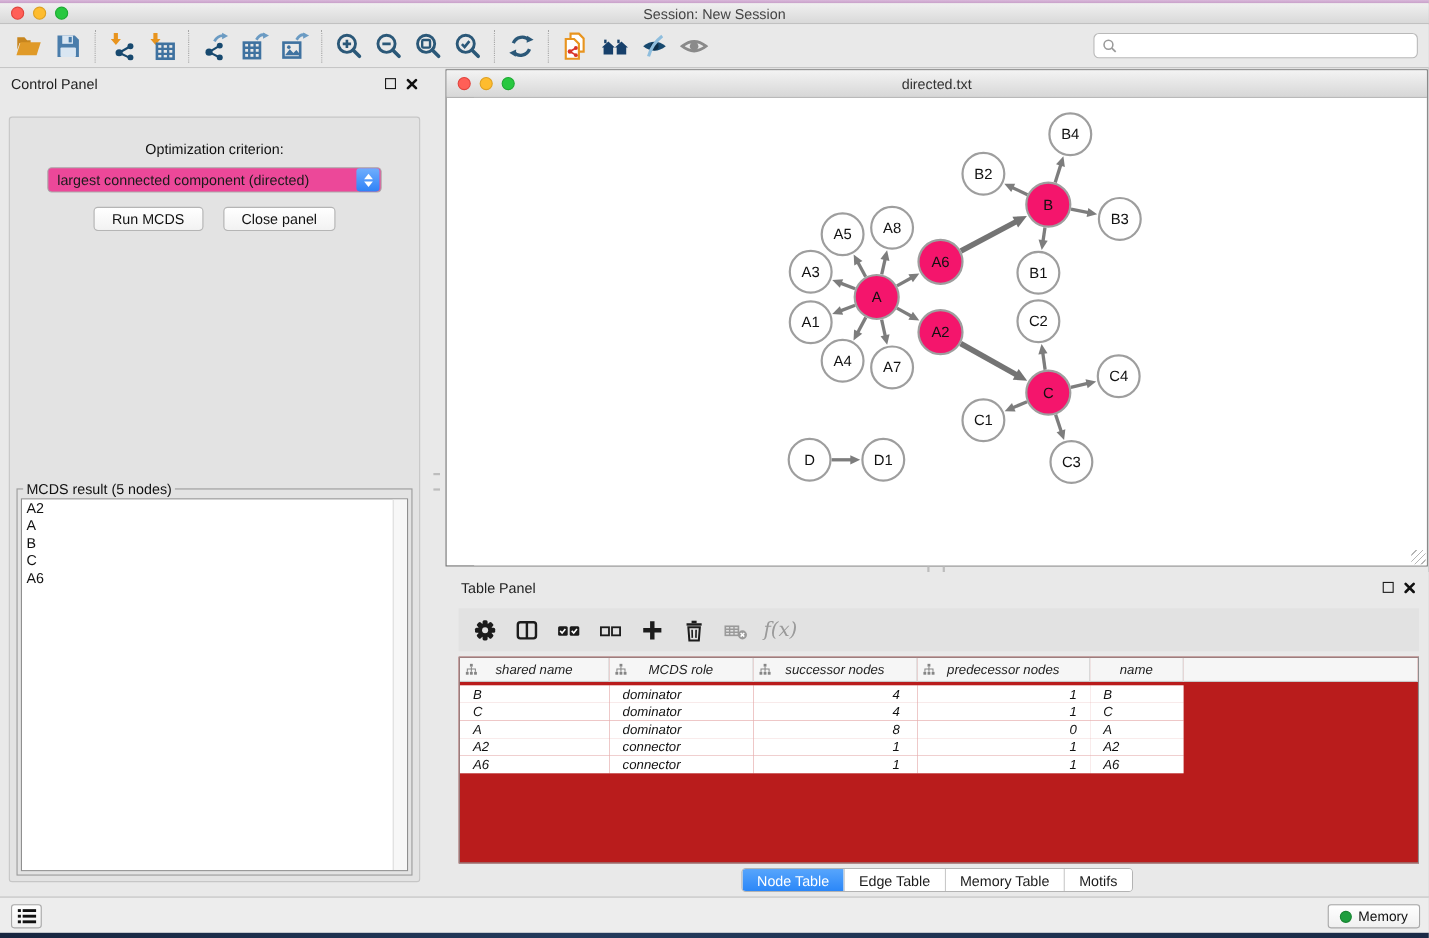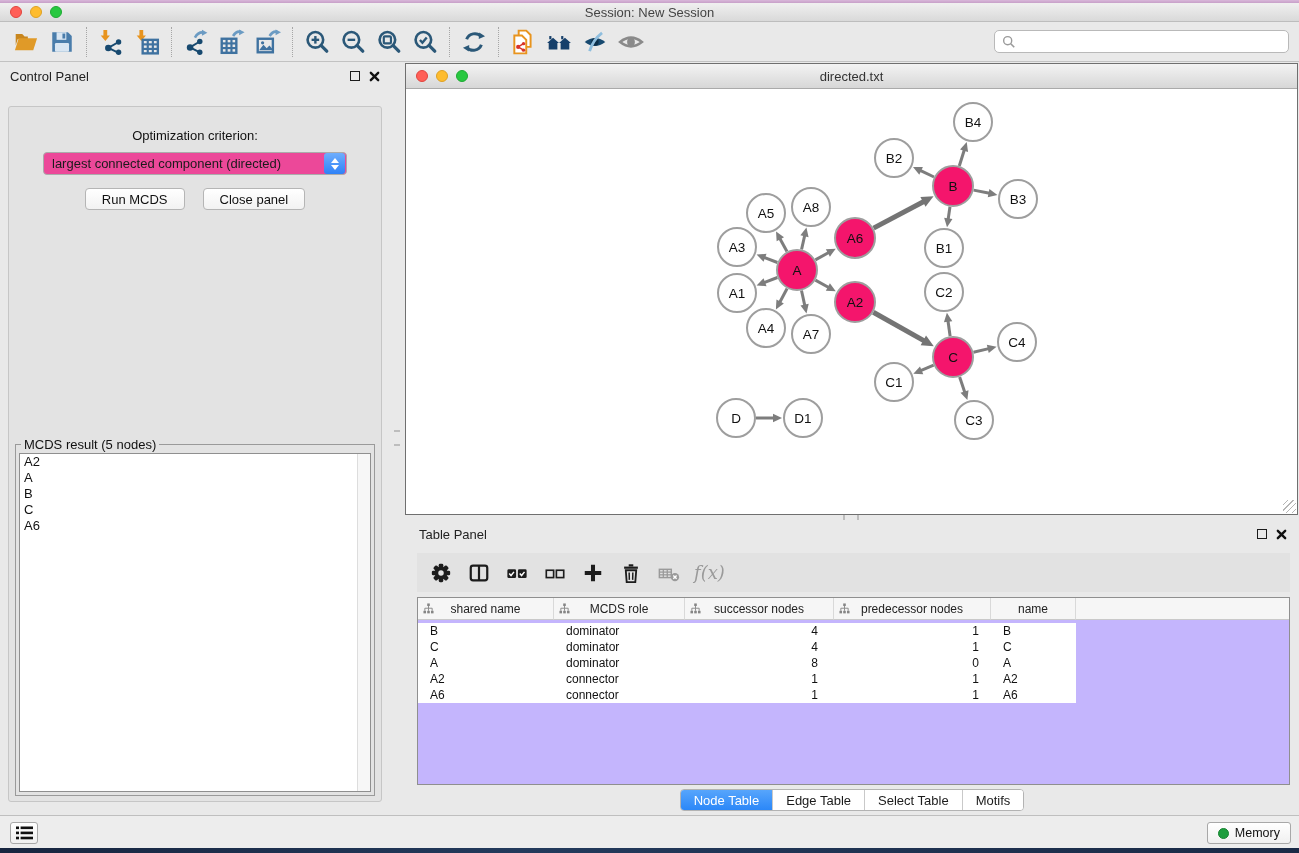--- a/index.html
+++ b/index.html
@@ -89,22 +89,22 @@
   .grip { position:absolute; right:1px; bottom:1px; width:13px; height:13px;
     background:repeating-linear-gradient(135deg, transparent 0 3px, #b5b5b5 3px 4px); }
   
   #table-panel { position:absolute; left:405px; top:520px; width:894px; height:295px; background:#e9e9e9; }
   #tp-toolbar { position:absolute; left:12px; right:9px; top:33px; height:39px; background:#e2e2e2;
     display:flex; align-items:center; gap:4px; padding-left:7px; }
   .tpi { width:34px; height:32px; display:flex; align-items:center; justify-content:center; }
   .tpi svg { width:22px; height:22px; }
   .fx-label { font-family:"DejaVu Serif", serif; font-style:italic; font-size:18px; color:#9a9a9a;
     margin-left:4px; }
-  #tp-table { position:absolute; left:12px; right:9px; top:77px; bottom:30px; background:#c4b5fd;
-    border:1px solid #8f8f8f; overflow:hidden; }
+  #tp-table { position:absolute; left:12px; right:9px; top:77px; bottom:30px; background:#b91c1c;
+    border:1px solid #8f8f8f; overflow:hidden;font-style:italic; }
   .tgrid { display:grid; grid-template-columns:136px 131px 149px 157px 85px 1fr; }
   .th { position:relative; height:22px; font-size:12px; color:#222; background:#f6f6f6;
     border-bottom:1px solid #c9c9c9; border-right:1px solid #d9d9d9;
     display:flex; align-items:center; justify-content:center; }
   .th:last-child { border-right:none; }
   .th .hicon { position:absolute; left:5px; top:5px; }
   .td { height:16px; font-size:12px; color:#111; display:flex; align-items:center; background:#fff; }
   .tr:first-child .td { margin-top:3px; }
   .al { justify-content:flex-start; padding-left:12px; }
   .ar3 { justify-content:flex-end; padding-right:16px; }
@@ -609,21 +609,21 @@
             <div class="td ar4">1</div>
             <div class="td al">A6</div>
             <div></div>
           </div>
         </div>
     </div>
     <div id="tp-tabs-row">
       <span class="seg" id="tp-tabs">
           <span class="seg-btn selected">Node Table</span>
           <span class="seg-btn">Edge Table</span>
-          <span class="seg-btn">Select Table</span>
+          <span class="seg-btn">Memory Table</span>
           <span class="seg-btn">Motifs</span>
         </span>
     </div>
   </div>
 
   <div id="statusbar">
     <div id="task-history-btn">
       <svg width="17" height="14" viewBox="0 0 17 14">
           <g fill="#111">
             <rect x="0" y="0.5" width="3" height="2.6"></rect>

